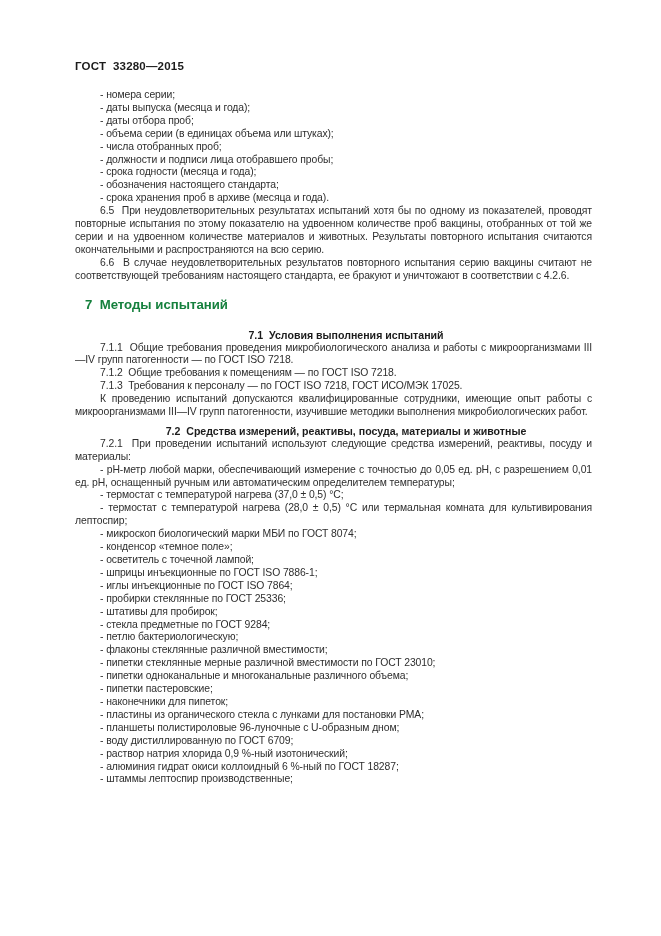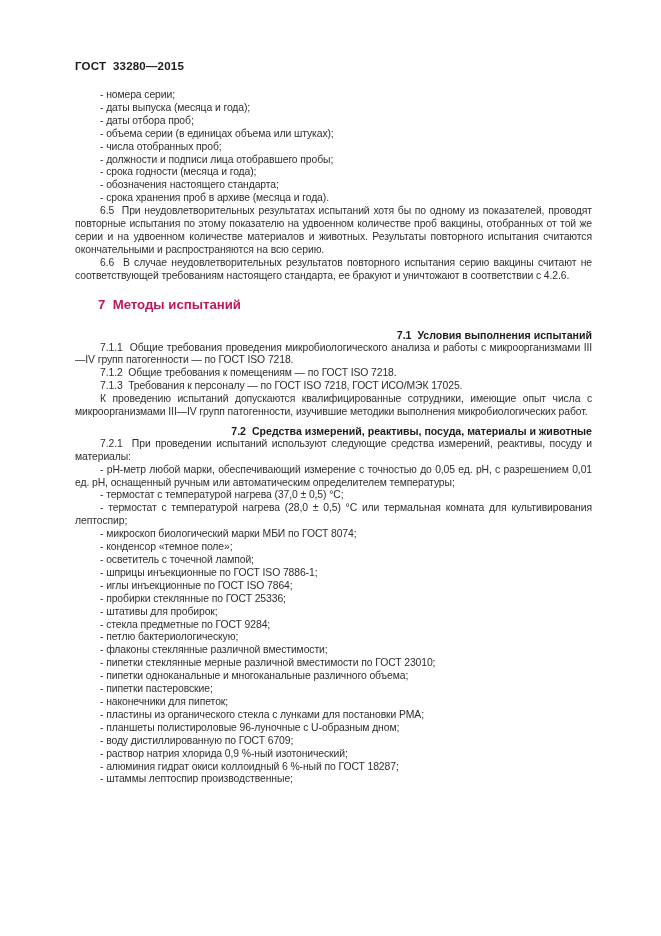--- a/index.html
+++ b/index.html
@@ -41,33 +41,33 @@
   }
   .body-text p {
     margin: 0;
     text-indent: 25px;
     white-space: normal;
   }
   .section-title {
     font-size: 13.2px;
     line-height: 17px;
     font-weight: bold;
-    color: #be185d;
-    margin: 13px 0 16px 23px;
+    color: #15803d;
+    margin: 13px 0 16px 10px;
     text-align: left;
     letter-spacing: 0;
     white-space: pre-wrap;
   }
   .sub-title {
     font-size: 10.6px;
     line-height: 12.9px;
     font-weight: bold;
     color: #1c1c1c;
     margin: 6px 0 0 25px;
-    text-align: right;
+    text-align: center;
     letter-spacing: 0;
     white-space: pre-wrap;
   }
   .page-number {
     position: absolute;
     left: 76px;
     top: 848px;
     font-size: 10.5px;
     color: #2e2e2e;
   }
@@ -100,21 +100,21 @@
     <div class="section-title">7&nbsp; Методы испытаний</div>
 
     <div class="sub-title">7.1&nbsp; Условия выполнения испытаний</div>
 
     <p>7.1.1&nbsp; Общие требования проведения микробиологического анализа и работы с микроорганизмами III—IV групп патогенности — по ГОСТ ISO 7218.</p>
 
     <p>7.1.2&nbsp; Общие требования к помещениям — по ГОСТ ISO 7218.</p>
 
     <p>7.1.3&nbsp; Требования к персоналу — по ГОСТ ISO 7218, ГОСТ ИСО/МЭК 17025.</p>
 
-    <p>К проведению испытаний допускаются квалифицированные сотрудники, имеющие опыт числа с микроорганизмами III—IV групп патогенности, изучившие методики выполнения микробиологических работ.</p>
+    <p>К проведению испытаний допускаются квалифицированные сотрудники, имеющие опыт работы с микроорганизмами III—IV групп патогенности, изучившие методики выполнения микробиологических работ.</p>
 
     <div class="sub-title">7.2&nbsp; Средства измерений, реактивы, посуда, материалы и животные</div>
 
     <p>7.2.1&nbsp; При проведении испытаний используют следующие средства измерений, реактивы, посуду и материалы:</p>
 
     <div>
         <p>- pH-метр любой марки, обеспечивающий измерение с точностью до 0,05 ед. pH, с разрешением 0,01 ед. pH, оснащенный ручным или автоматическим определителем температуры;</p>
         <p>- термостат с температурой нагрева (37,0 ± 0,5) °С;</p>
         <p>- термостат с температурой нагрева (28,0 ± 0,5) °С или термальная комната для культивирования лептоспир;</p>
         <p>- микроскоп биологический марки МБИ по ГОСТ 8074;</p>

